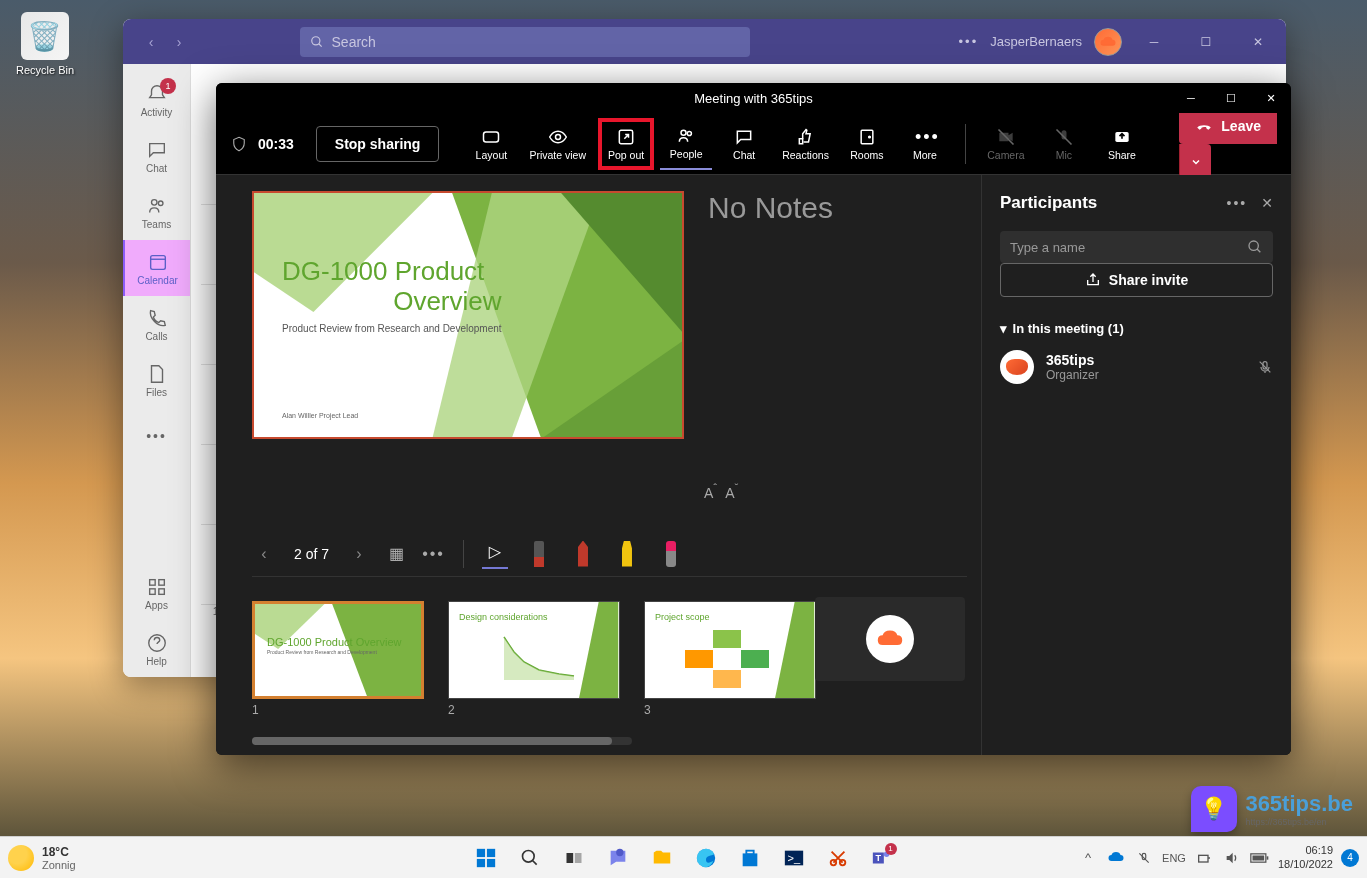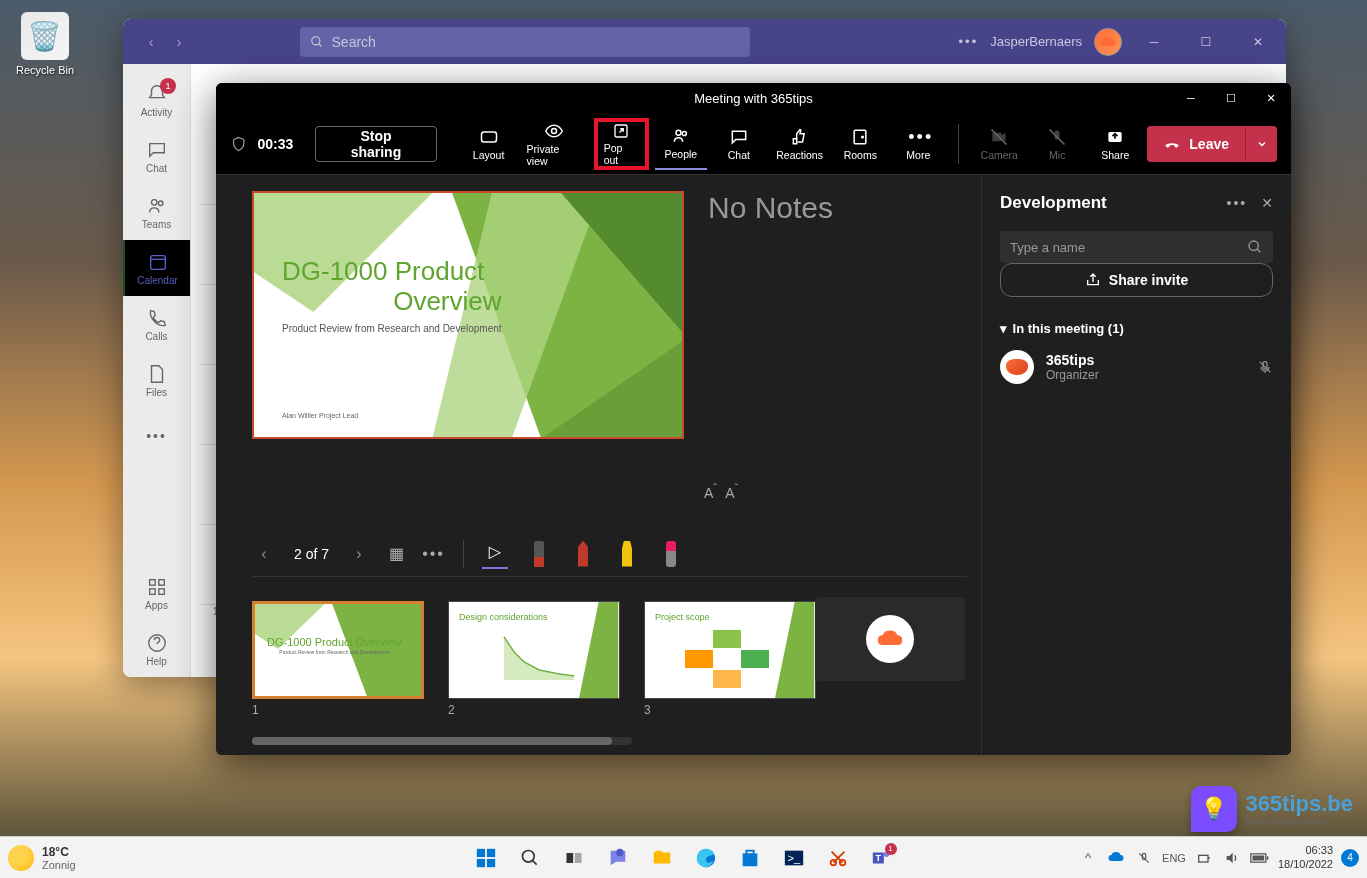--- a/index.html
+++ b/index.html
@@ -16,21 +16,21 @@
     .nav-arrows { display: flex; gap: 4px; margin-left: 8px; }
     .nav-arrow { width: 24px; height: 24px; display: flex; align-items: center; justify-content: center; color: #a8a4d4; cursor: pointer; font-size: 14px; }
     .search-box { flex: 0 0 450px; margin: 0 auto; height: 30px; background: #6264a7; border-radius: 4px; display: flex; align-items: center; padding: 0 10px; gap: 8px; color: #c8c6e0; font-size: 14px; }
     .titlebar-right { display: flex; align-items: center; gap: 12px; margin-left: auto; color: #c8c6e0; font-size: 13px; }
     .avatar-small { width: 28px; height: 28px; border-radius: 50%; background: linear-gradient(135deg, #ff6b35, #ff9558); display: flex; align-items: center; justify-content: center; color: white; font-size: 10px; border:1px solid #999;}
     .win-control { width: 40px; height: 30px; display: flex; align-items: center; justify-content: center; color: #c8c6e0; cursor: pointer; font-size: 12px; }
 
     .teams-body { display: flex; height: calc(100% - 45px); }
     .left-rail { width: 68px; background: #ebebeb; border-right: 1px solid #ddd; display: flex; flex-direction: column; padding-top: 8px; }
     .rail-item { height: 56px; display: flex; flex-direction: column; align-items: center; justify-content: center; gap: 2px; font-size: 10px; color: #666; cursor: pointer; position: relative; }
-    .rail-item.active { color: #5b5fc7; background: #000000; border-left: 2px solid #14532d; }
+    .rail-item.active { color: #5b5fc7; background: #f0abfc; border-left: 2px solid #8b5cf6; }
     .rail-item svg { width: 22px; height: 22px; }
     .rail-badge { position: absolute; top: 6px; right: 14px; width: 16px; height: 16px; background: #c4314b; border-radius: 50%; color: white; font-size: 9px; display: flex; align-items: center; justify-content: center; }
     .rail-spacer { flex: 1; }
 
     .calendar-pane { flex: 1; background: #fff; padding: 10px; }
     .cal-slot { height: 80px; border-top: 1px solid #e1e1e1; display: flex; }
     .cal-hour { width: 30px; font-size: 11px; color: #666; padding-right: 6px; text-align: right; }
 
     
     .meeting-window { position: absolute; top: 83px; left: 216px; width: 1075px; height: 672px; background: #1f1f1f; box-shadow: 0 10px 40px rgba(0,0,0,0.6); border-radius: 6px; overflow: hidden; display: flex; flex-direction: column; }
@@ -41,21 +41,21 @@
     .meeting-toolbar { height: 62px; background: #000; display: flex; align-items: center; padding: 0 14px; gap: 6px; border-bottom: 1px solid #333; }
     .tb-shield { color: #aaa; margin-right: 4px; }
     .timer { color: #fff; font-size: 14px; font-weight: 700; margin-right: 16px; }
     .stop-sharing { height: 36px; padding: 0 18px; border: 1px solid #666; border-radius: 4px; background: #000; color: #fff; font-weight: 600; font-size: 14px; cursor: pointer; margin-right: 20px; }
     .tb-item { display: flex; flex-direction: column; align-items: center; justify-content: center; gap: 2px; color: #fff; font-size: 10.5px; min-width: 52px; height: 52px; cursor: pointer; padding: 0 6px; }
     .tb-item.disabled { color: #666; }
     .tb-item.active { border-bottom: 2px solid #8a8cd9; }
     .tb-item svg, .tb-item .icon-glyph { width: 20px; height: 20px; font-size: 18px; }
     .highlight-box { border: 4px solid #e8162c; }
     .tb-divider { width: 1px; height: 40px; background: #444; margin: 0 8px; }
-    .leave-btn { display: flex; margin-left: auto; }
+    .leave-btn { display: flex; margin-left: auto; flex-direction: column; }
     .leave-main { height: 36px; padding: 0 16px; background: #c4314b; color: #fff; border-radius: 4px 0 0 4px; display: flex; align-items: center; gap: 8px; font-weight: 600; font-size: 14px; cursor: pointer; }
     .leave-drop { width: 32px; height: 36px; background: #c4314b; border-left: 1px solid #a02030; border-radius: 0 4px 4px 0; display: flex; align-items: center; justify-content: center; color: #fff; cursor: pointer; }
 
     .meeting-content { flex: 1; display: flex; background: #1f1f1f; overflow: hidden; }
     .present-area { flex: 1; display: flex; flex-direction: column; padding: 16px 14px 10px 36px; overflow: hidden; }
     .slide-row { display: flex; gap: 24px; }
     .slide-main { width: 432px; height: 248px; background: #fff; border: 2px solid #c74a2f; position: relative; overflow: hidden; }
     .slide-graphic { position: absolute; inset: 0; }
     .slide-content-text { position: absolute; left: 28px; top: 64px; color: #5fa52e; font-size: 26px; line-height: 1.15; font-weight: 400; }
     .slide-subtitle { font-size: 10px; color: #555; margin-top: 6px; }
@@ -68,38 +68,38 @@
     .nav-btn { color: #888; font-size: 16px; cursor: pointer; width: 24px; text-align: center; }
     .slide-counter { color: #fff; font-size: 14px; }
     .grid-btn, .more-btn { color: #aaa; font-size: 16px; cursor: pointer; }
     .control-divider { width: 1px; height: 28px; background: #444; }
     .tool-btn { width: 26px; height: 30px; display: flex; align-items: center; justify-content: center; cursor: pointer; }
     .tool-btn.play { color: #fff; font-size: 16px; border-bottom: 2px solid #7579d4; padding-bottom: 2px; }
     .pen { width: 10px; height: 26px; border-radius: 2px 2px 0 0; }
 
     .thumbnails { display: flex; gap: 24px; margin-top: 24px; align-items: flex-start; position:relative; }
     .thumb-wrapper { display: flex; flex-direction: column; gap: 4px; }
-    .thumb { width: 172px; height: 98px; background: #fff; border: 1px solid #444; overflow: hidden; position: relative; font-size: 8px; text-align: center; }
+    .thumb { width: 172px; height: 98px; background: #fff; border: 1px solid #444; overflow: hidden; position: relative; font-size: 8px; }
     .thumb.selected { border: 3px solid #d48030; }
     .thumb-num { color: #aaa; font-size: 12px; }
     .scrollbar-horiz { height: 8px; background: #333; margin-top: 20px; width: 380px; border-radius: 4px; }
     .scrollbar-thumb { height: 8px; width: 360px; background: #666; border-radius: 4px; }
 
     .pip-video { position: absolute; right: 16px; bottom: 74px; width: 150px; height: 84px; background: #2a2a2a; border-radius: 4px; display: flex; align-items: center; justify-content: center; }
     .pip-avatar { width: 48px; height: 48px; border-radius: 50%; background: #fff; display: flex; align-items: center; justify-content: center; }
 
     
     .participants-panel { width: 310px; background: #1f1f1f; border-left: 1px solid #333; padding: 18px 18px; color: #fff; display: flex; flex-direction: column; }
     .panel-header { display: flex; align-items: center; justify-content: space-between; margin-bottom: 18px; }
     .panel-title { font-size: 17px; font-weight: 700; }
     .panel-header .actions { display: flex; gap: 14px; color: #aaa; font-size: 14px;}
     .panel-header .actions > div { cursor: pointer; }
     .search-name { height: 32px; background: #2f2f2f; border-radius: 4px; display: flex; align-items: center; padding: 0 10px; color: #999; font-size: 13px; margin-bottom: 0; }
     .search-name svg { margin-left: auto; }
-    .share-invite { height: 34px; border: 1px solid #666; border-radius: 12px; display: flex; align-items: center; justify-content: center; gap: 8px; font-size: 14px; font-weight: 600; cursor: pointer; margin-bottom: 24px; }
+    .share-invite { height: 34px; border: 1px solid #666; border-radius: 4px; display: flex; align-items: center; justify-content: center; gap: 8px; font-size: 14px; font-weight: 600; cursor: pointer; margin-bottom: 24px; }
     .section-label { font-size: 13px; font-weight: 600; color: #fff; margin-bottom: 14px; display: flex; align-items: center; gap: 6px; }
     .participant-row { display: flex; align-items: center; gap: 12px; }
     .p-avatar { width: 34px; height: 34px; border-radius: 50%; background: #fff; display: flex; align-items: center; justify-content: center; }
     .p-avatar-inner { width: 22px; height: 16px; background: linear-gradient(135deg, #ff6b35, #d9431f); border-radius: 40% 40% 50% 50%; }
     .p-info { flex: 1; }
     .p-name { font-size: 14px; font-weight: 600; }
     .p-role { font-size: 12px; color: #999; }
     .p-mic { color: #999; font-size: 14px; }
 
     
@@ -449,21 +449,21 @@
         <div class="pip-avatar">
           <svg width="30" height="22" viewBox="0 0 24 18">
               <path fill="#ff6b35" d="M6 14 Q2 14 2 10 Q2 6 6 6 Q7 2 12 2 Q17 2 18 6 Q22 6 22 10 Q22 14 18 14 Z"></path>
             </svg>
         </div>
       </div>
     </div>
 
     <div class="participants-panel">
       <div class="panel-header">
-        <div class="panel-title">Development</div>
+        <div class="panel-title">Participants</div>
         <div class="actions">
           <div style="letter-spacing:2px;">•••</div>
           <div>✕</div>
         </div>
       </div>
       <div class="search-name">
         <span>Type a name</span>
         <svg width="16" height="16" viewBox="0 0 24 24" fill="none" stroke="currentColor" stroke-width="2">
             <circle cx="10" cy="10" r="7"></circle>
             <line x1="20" y1="20" x2="15" y2="15"></line>
@@ -606,18 +606,18 @@
         </svg>
       </div>
     <div class="sys-icon">
         <svg width="20" height="12" viewBox="0 0 24 14">
           <rect x="1" y="2" width="18" height="10" fill="none" stroke="#555" stroke-width="1.5"></rect>
           <rect x="3" y="4" width="14" height="6" fill="#555"></rect>
           <rect x="20" y="5" width="2" height="4" fill="#555"></rect>
         </svg>
       </div>
     <div class="clock">
-      <div>06:33</div>
+      <div>06:19</div>
       <div>18/10/2022</div>
     </div>
     <div class="notif-count">4</div>
   </div>
 </div>
 
 </body></html>

